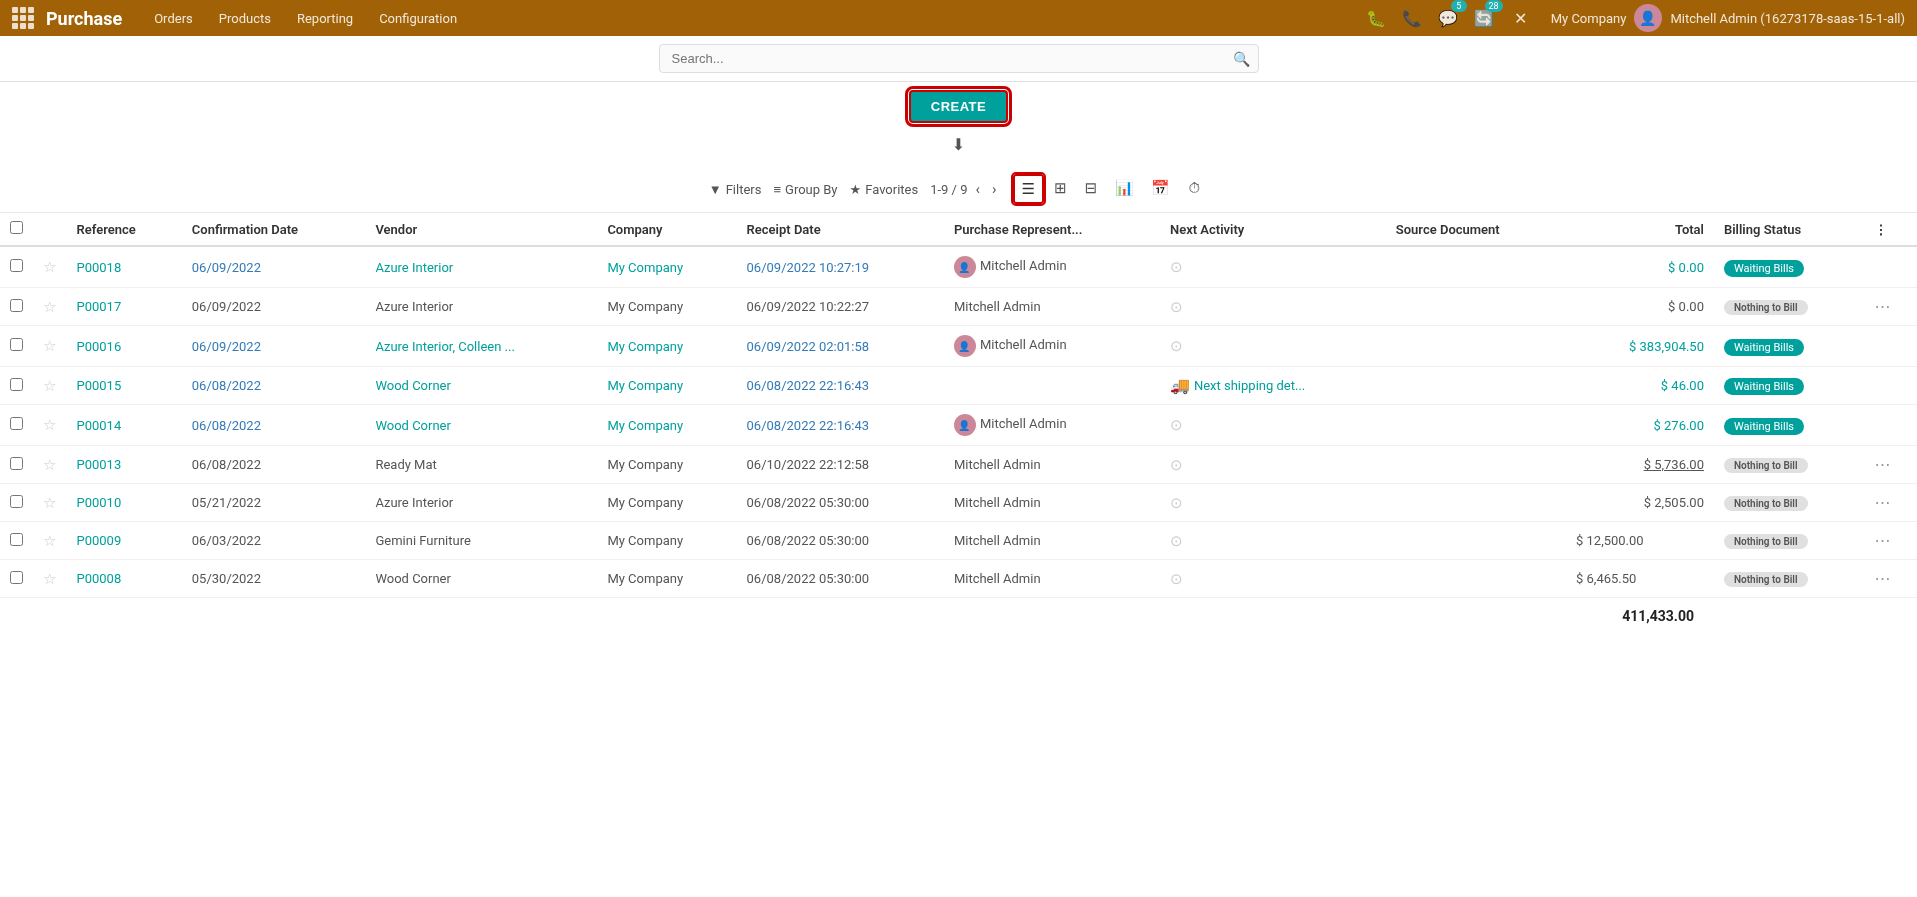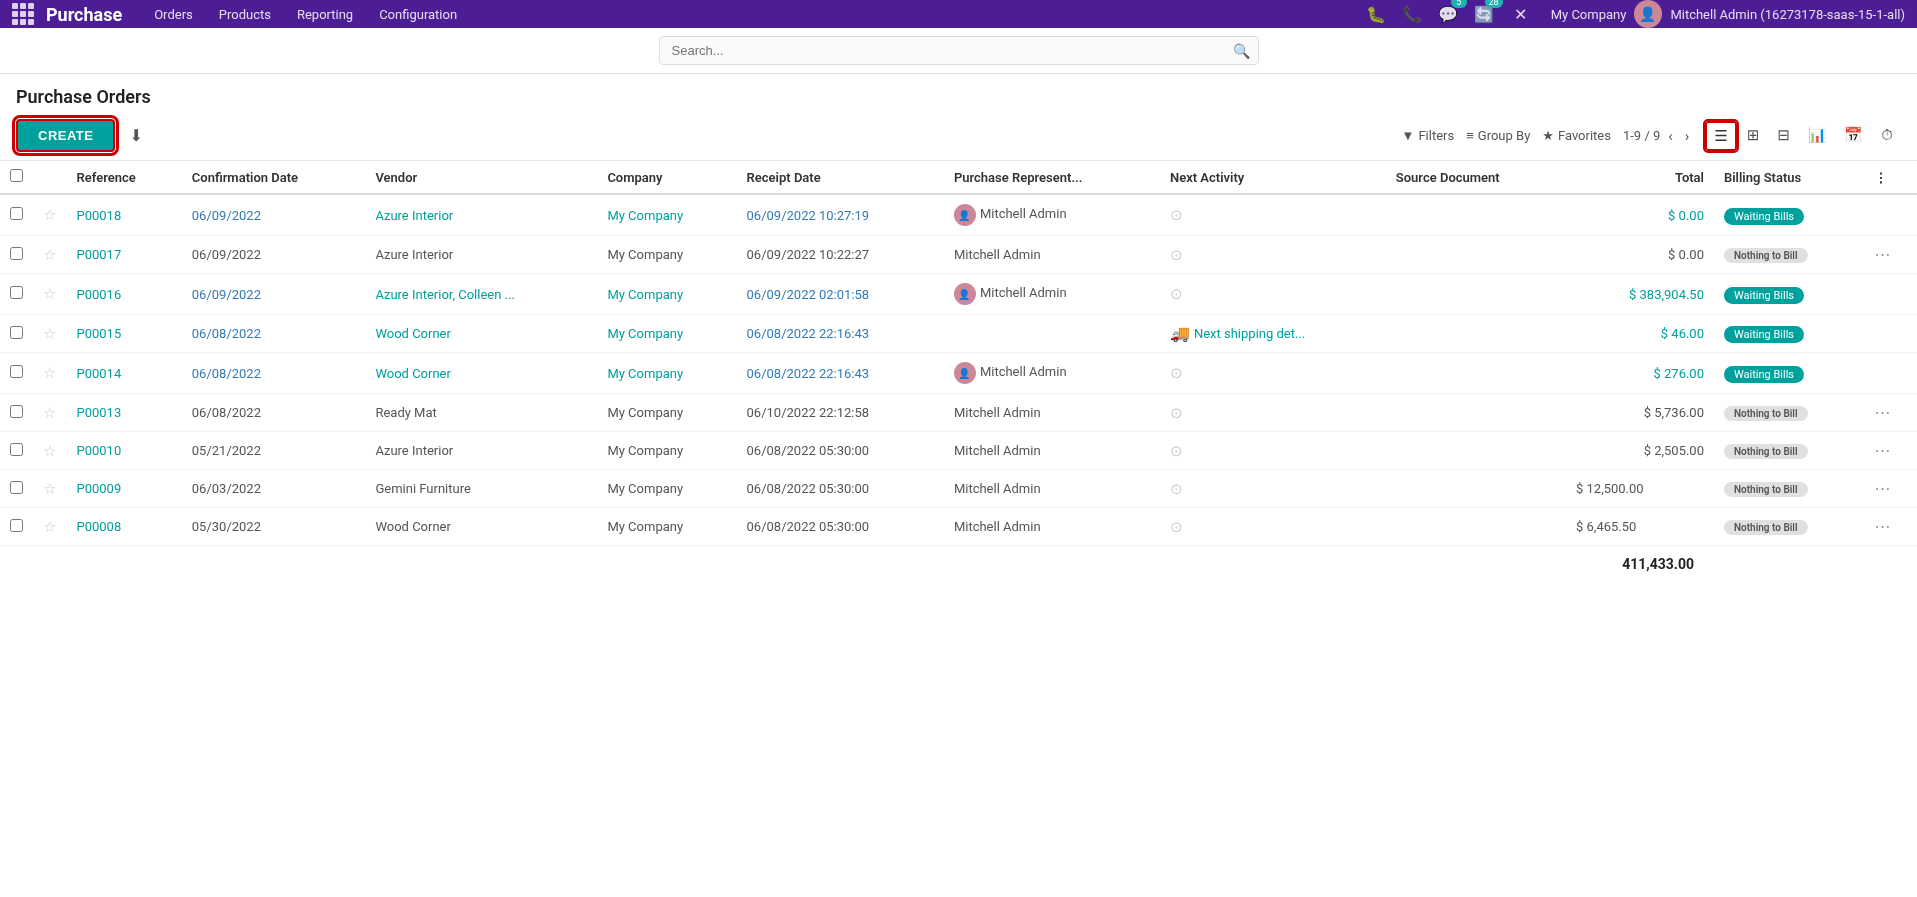--- a/index.html
+++ b/index.html
@@ -1,25 +1,25 @@
 <!DOCTYPE html>
 <html><head>
   <meta charset="utf-8">
   <style>
     * { box-sizing: border-box; margin: 0; padding: 0; }
     body { font-family: -apple-system, BlinkMacSystemFont, 'Segoe UI', Roboto, sans-serif; font-size: 13px; background: #f5f5f5; color: #333; }
 
     
     .topnav {
-      background: #4c1d95;
+      background: #a16207;
       color: white;
       display: flex;
       align-items: center;
       padding: 0 12px;
-      height: 28px;
+      height: 36px;
       gap: 4px;
     }
     .topnav-grid-icon {
       display: grid;
       grid-template-columns: repeat(3,6px);
       gap: 2px;
       margin-right: 8px;
       cursor: pointer;
     }
     .topnav-grid-icon span {
@@ -133,20 +133,21 @@
       font-size: 14px;
     }
 
     
     .toolbar {
       display: flex;
       align-items: center;
       padding: 8px 16px;
       gap: 8px;
       border-bottom: 1px solid #e8e8e8;
+      flex-direction: column;
     }
     .page-title {
       font-size: 18px;
       font-weight: 600;
       padding: 12px 16px 4px;
       color: #222;
     }
     .btn-create {
       background: #00a09d;
       color: white;
@@ -346,21 +347,20 @@
 
 <div class="search-bar-row">
   <div class="search-input-wrap">
     <input class="search-input" type="text" placeholder="Search..." style="">
     <span class="search-icon-right">🔍</span>
   </div>
 </div>
 
 <div class="main">
 
-  <div class="page-title">Purchase Orders</div>
 
   <div class="toolbar">
     <button class="btn-create">CREATE</button>
     <span class="btn-download">⬇</span>
     <div class="toolbar-spacer"></div>
     <div class="toolbar-right">
       <div class="toolbar-filter-btn">
         <span>▼</span>
         <span>Filters</span>
       </div>
@@ -492,21 +492,21 @@
             <td class="checkbox-cell"><input type="checkbox" style=""></td>
             <td class="star-cell">☆</td>
             <td class="td-link">P00013</td>
             <td>06/08/2022</td>
             <td>Ready Mat</td>
             <td>My Company</td>
             <td>06/10/2022 22:12:58</td>
             <td><span>Mitchell Admin</span></td>
             <td><span class="activity-icon">⊙</span></td>
             <td></td>
-            <td style="text-align: right;">$ 5,736.00</td>
+            <td style="text-align: right; text-decoration: underline;">$ 5,736.00</td>
             <td><span class="badge-nothing">Nothing to Bill</span></td>
             <td><span class="dots-btn">⋯</span></td>
           </tr>
           <tr>
             <td class="checkbox-cell"><input type="checkbox" style=""></td>
             <td class="star-cell">☆</td>
             <td class="td-link">P00010</td>
             <td>05/21/2022</td>
             <td>Azure Interior</td>
             <td>My Company</td>

